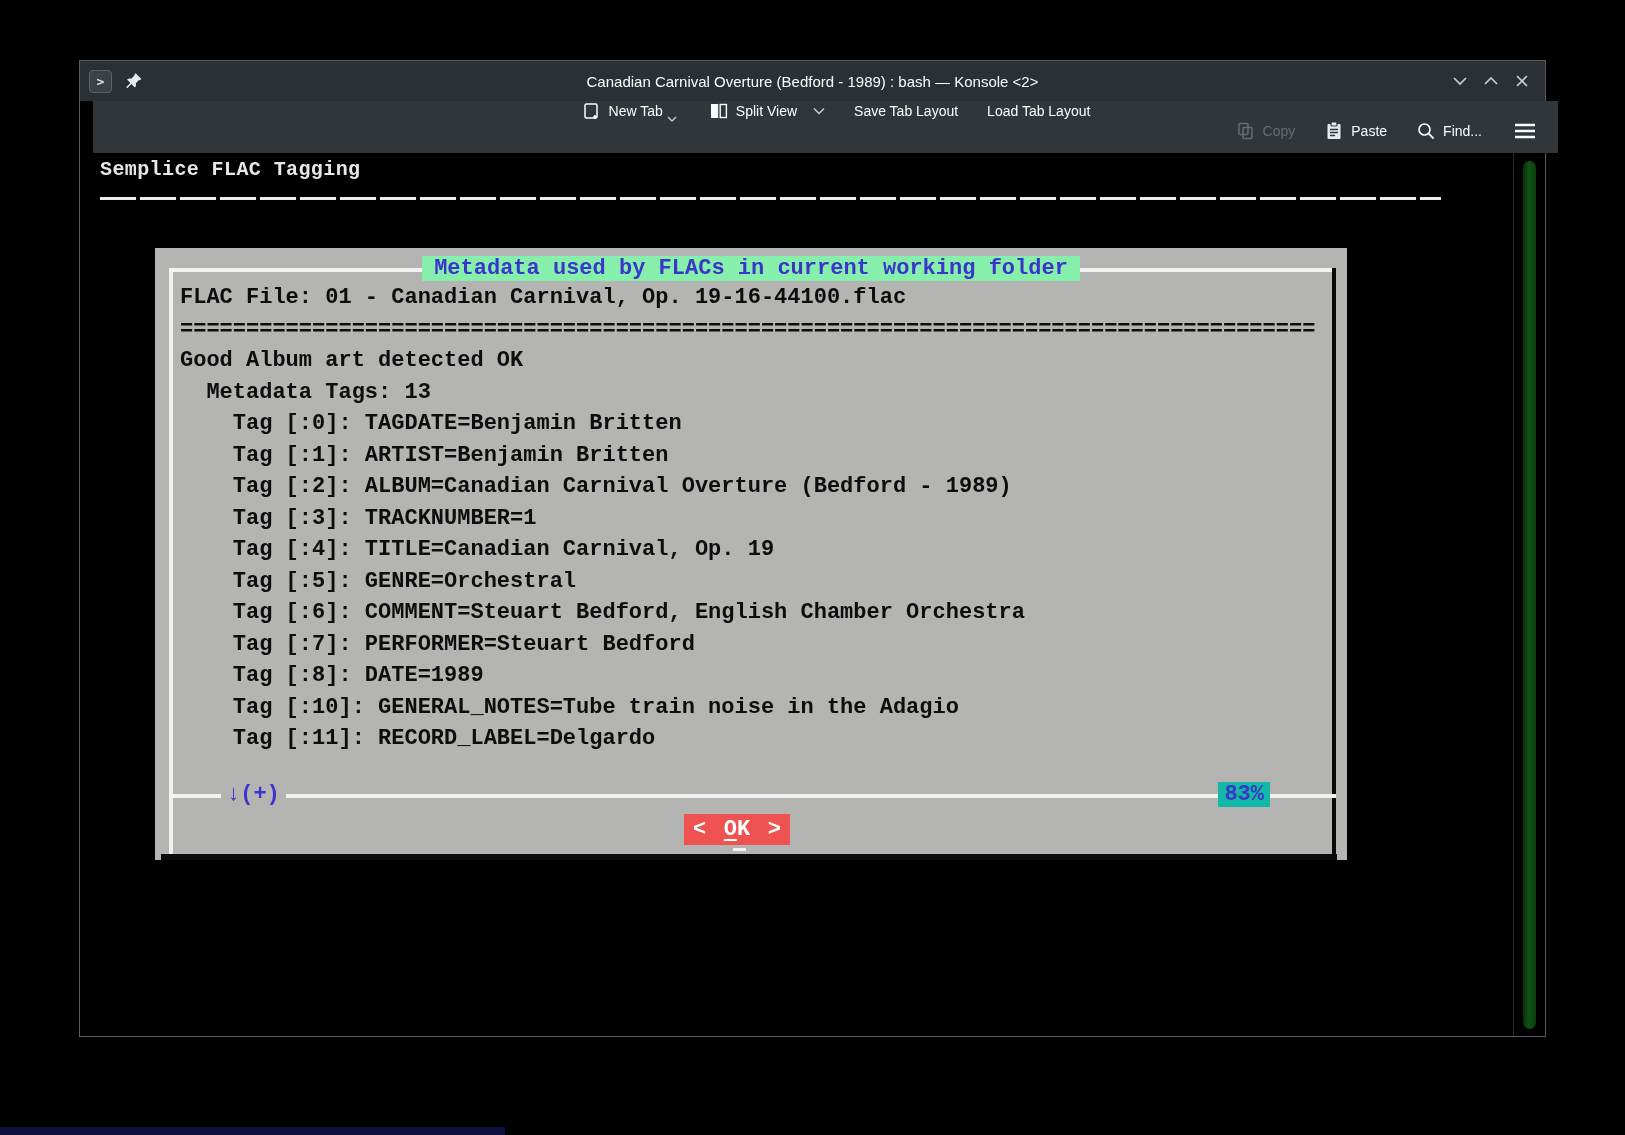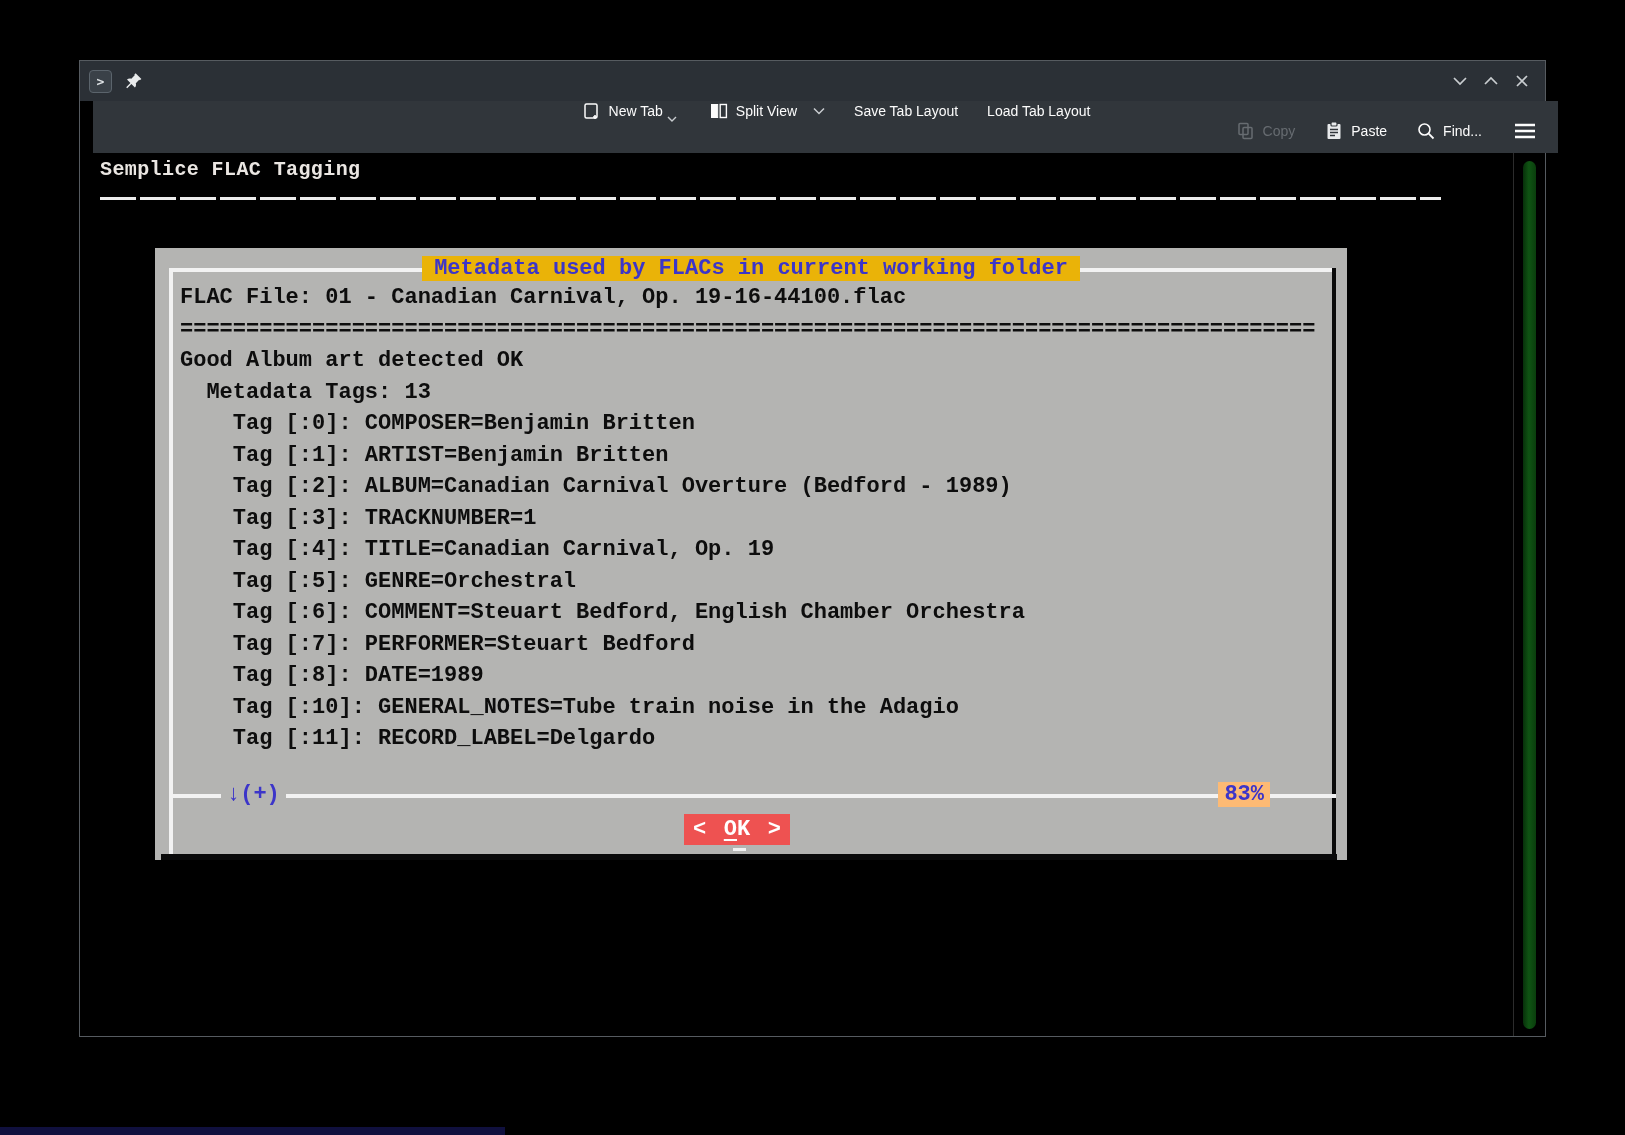--- a/index.html
+++ b/index.html
@@ -45,27 +45,27 @@
                      background:linear-gradient(90deg,#07300a,#0f5413 45%,#0a3e0d); }
 
   
   .dialog { position:absolute; left:75px; top:95px; width:1192px; height:612px;
             background:#b4b4b2; color:#0d0d0d; font-size:22px; }
   .d-top-line { position:absolute; left:14px; top:20px; width:1163px; height:4px; background:#f2f2f2; }
   .d-left-line { position:absolute; left:14px; top:20px; width:4px; height:586px; background:#f2f2f2; }
   .d-right-line { position:absolute; left:1177px; top:20px; width:4px; height:592px; background:#0a0a0a; }
   .d-bottom-line { position:absolute; left:6px; top:606px; width:1176px; height:6px; background:#0a0a0a; }
   .d-title { position:absolute; left:0; top:7px; width:100%; text-align:center; line-height:27px; }
-  .d-title span { background:#eab308; color:#3c35c9; padding:0 12px; }
+  .d-title span { background:#86efac; color:#3c35c9; padding:0 12px; }
   .d-body { position:absolute; left:25px; top:34px; }
   .d-line { white-space:pre; line-height:31.5px; height:31.5px; }
   .d-gauge { position:absolute; left:14px; top:533px; width:1167px; height:28px; }
   .d-gauge-line { position:absolute; left:0; right:0; top:13px; height:4px; background:#f2f2f2; }
   .d-more { position:absolute; left:52px; top:1px; background:#b4b4b2; color:#3c35c9; padding:0 6px; }
-  .d-pct { position:absolute; right:66px; top:1px; background:#fdba74; color:#3c35c9; padding:0 6px; }
+  .d-pct { position:absolute; right:66px; top:1px; background:#14b8a6; color:#3c35c9; padding:0 6px; }
   .ok-btn { position:absolute; left:529px; top:566px; width:106px; height:31px; background:#ee5251;
             color:#fff; display:flex; align-items:center; justify-content:space-between;
             padding:0 9px; font-size:22px; cursor:default; }
   .ok-key { text-decoration:underline; text-underline-offset:4px; }
   .cursor-dash { position:absolute; left:578px; top:600px; width:13px; height:3px; background:#f2f2f2; }
 
   svg { display:block; }
 </style>
 </head>
 <body>
@@ -75,20 +75,21 @@
 
   <div class="window">
 
     <div class="titlebar">
       <div class="app-badge">&gt;</div>
       <div class="pin">
         <svg width="18" height="18" viewBox="0 0 18 18">
           <path d="M10.6 1.2 L16.4 7 L14.8 8.2 L14.2 7.8 L10.8 11.2 C11.3 12.8 11 14.4 9.9 15.5 L6.4 12 L2.2 16.3 L1.2 15.3 L5.4 11 L2 7.6 C3.1 6.5 4.7 6.2 6.3 6.7 L9.7 3.3 L9.3 2.7 Z" fill="#e9ebec"></path>
         </svg>
       </div>
+      <div class="tb-title">Canadian Carnival Overture (Bedford - 1989) : bash — Konsole &lt;2&gt;</div>
       <div class="win-controls">
         <div class="win-btn">
           <svg width="16" height="12" viewBox="0 0 16 12">
               <polyline points="2,3 8,9 14,3" fill="none" stroke="#c9cdd0" stroke-width="1.7"></polyline>
             </svg>
         </div>
         <div class="win-btn">
           <svg width="16" height="12" viewBox="0 0 16 12">
               <polyline points="2,9 8,3 14,9" fill="none" stroke="#c9cdd0" stroke-width="1.7"></polyline>
             </svg>
@@ -190,21 +191,21 @@
 
         <div class="d-title">
           <span>Metadata used by FLACs in current working folder</span>
         </div>
 
         <div class="d-body">
           <div class="d-line">FLAC File: 01 - Canadian Carnival, Op. 19-16-44100.flac</div>
           <div class="d-line">======================================================================================</div>
           <div class="d-line">Good Album art detected OK</div>
           <div class="d-line">  Metadata Tags: 13</div>
-          <div class="d-line">    Tag [:0]: COMPOSER=Benjamin Britten</div>
+          <div class="d-line">    Tag [:0]: TAGDATE=Benjamin Britten</div>
           <div class="d-line">    Tag [:1]: ARTIST=Benjamin Britten</div>
           <div class="d-line">    Tag [:2]: ALBUM=Canadian Carnival Overture (Bedford - 1989)</div>
           <div class="d-line">    Tag [:3]: TRACKNUMBER=1</div>
           <div class="d-line">    Tag [:4]: TITLE=Canadian Carnival, Op. 19</div>
           <div class="d-line">    Tag [:5]: GENRE=Orchestral</div>
           <div class="d-line">    Tag [:6]: COMMENT=Steuart Bedford, English Chamber Orchestra</div>
           <div class="d-line">    Tag [:7]: PERFORMER=Steuart Bedford</div>
           <div class="d-line">    Tag [:8]: DATE=1989</div>
           <div class="d-line">    Tag [:10]: GENERAL_NOTES=Tube train noise in the Adagio</div>
           <div class="d-line">    Tag [:11]: RECORD_LABEL=Delgardo</div>

